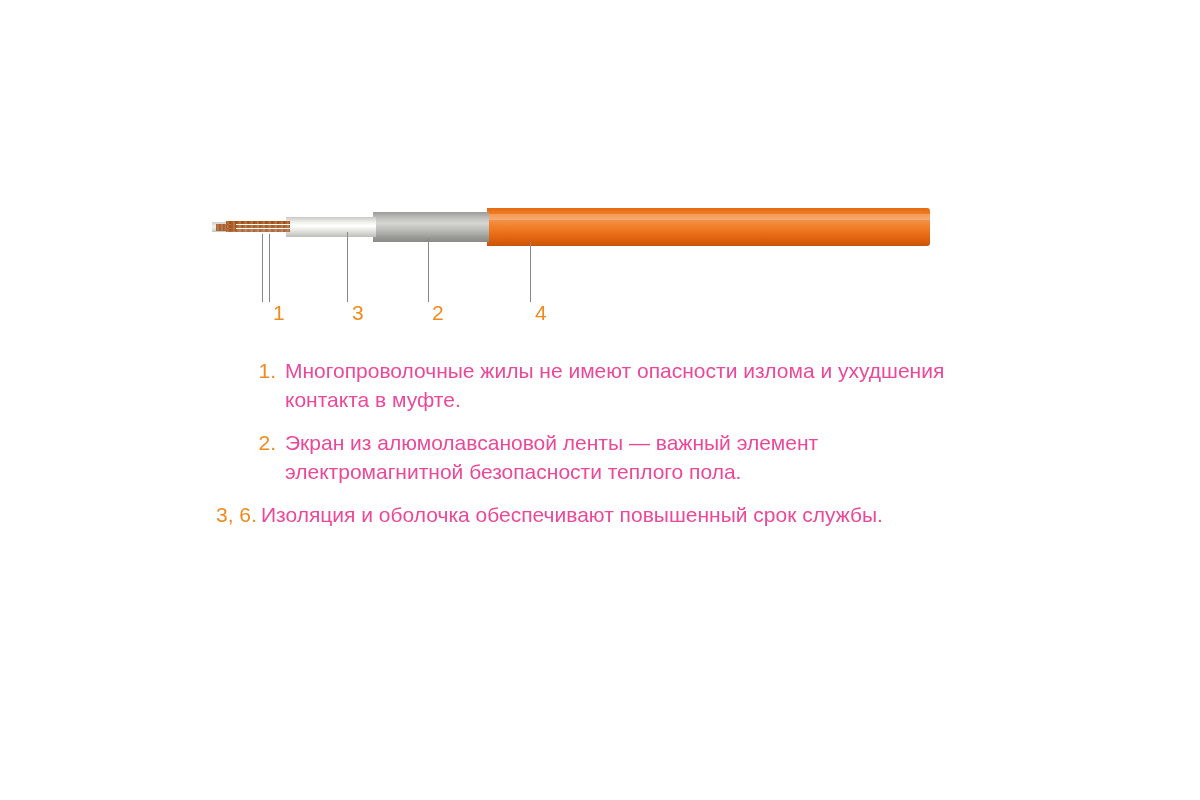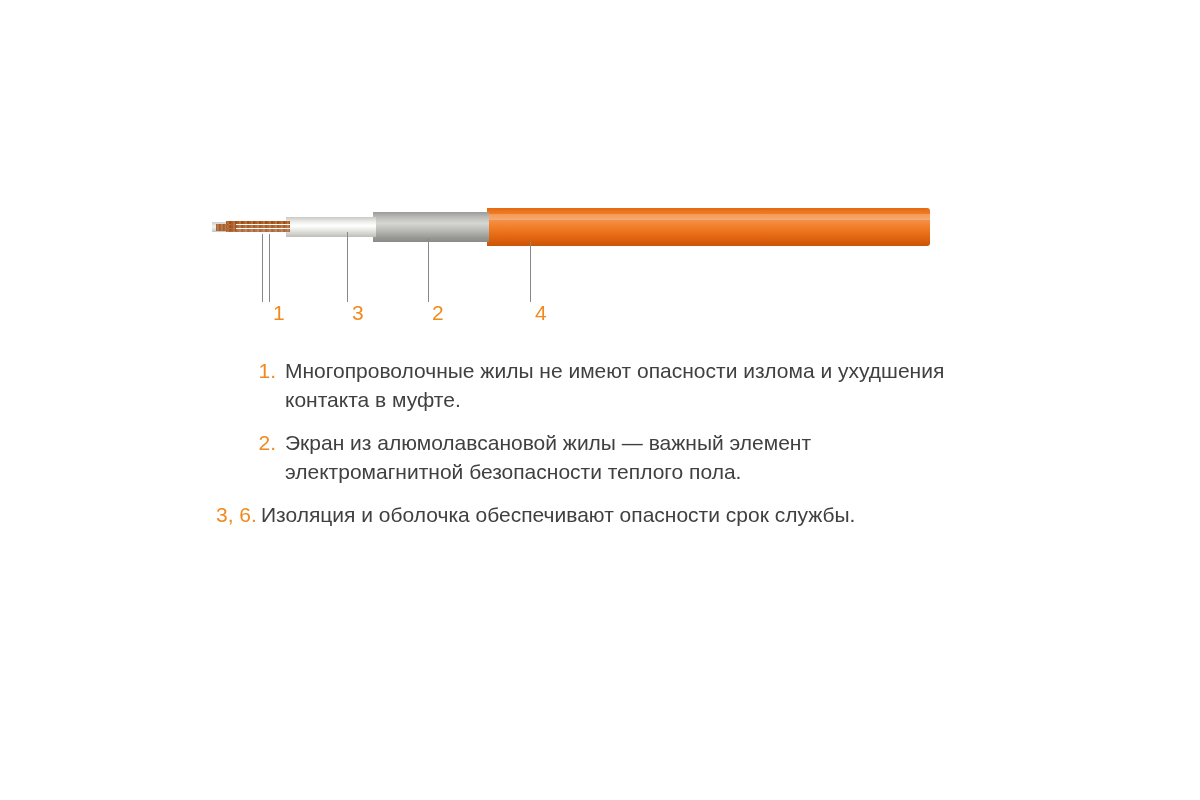--- a/index.html
+++ b/index.html
@@ -157,21 +157,21 @@
     font-size: 21px;
     line-height: 29px;
     flex: 0 0 auto;
     text-align: right;
     padding-right: 9px;
     white-space: nowrap;
   }
   .note-num.narrow { width: 36px; }
   .note-num.wide { width: 36px; margin-left: -24px; }
   .note-body {
-    color: #404040;
+    color: #ec4899;
     font-size: 21px;
     line-height: 29px;
     max-width: 680px;
   }
 </style>
 </head>
 <body>
 
 <div id="stage">
 
@@ -204,22 +204,22 @@
 
   <div class="notes">
 
     <div class="note">
       <span class="note-num narrow">1.</span>
       <span class="note-body">Многопроволочные жилы не имеют опасности излома и ухудшения контакта в муфте.</span>
     </div>
 
     <div class="note">
       <span class="note-num narrow">2.</span>
-      <span class="note-body">Экран из алюмолавсановой жилы — важный элемент электромагнитной безопасности теплого пола.</span>
+      <span class="note-body">Экран из алюмолавсановой ленты — важный элемент электромагнитной безопасности теплого пола.</span>
     </div>
 
     <div class="note">
       <span class="note-num wide">3, 6.</span>
-      <span class="note-body">Изоляция и оболочка обеспечивают опасности срок службы.</span>
+      <span class="note-body">Изоляция и оболочка обеспечивают повышенный срок службы.</span>
     </div>
 
   </div>
 </div>
 
 </body></html>

